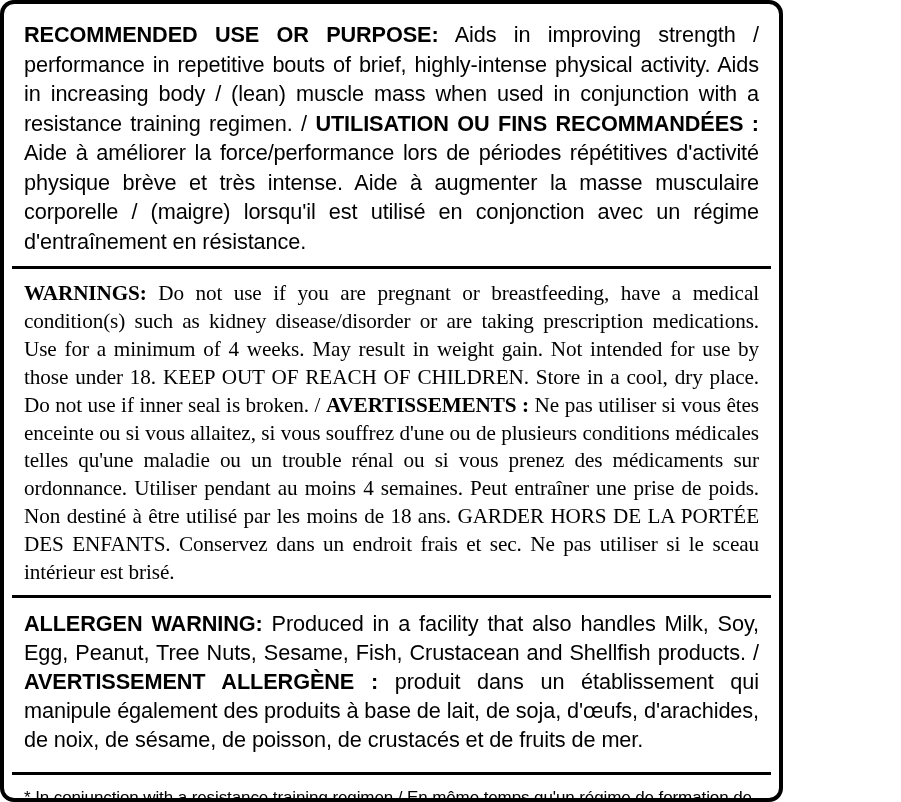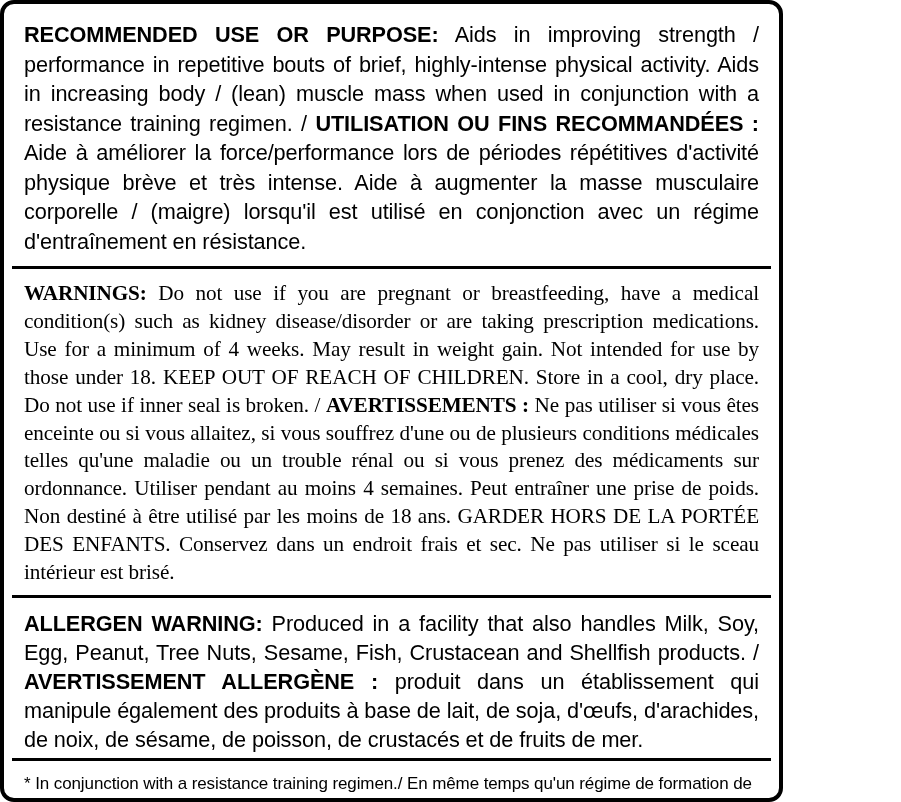--- a/index.html
+++ b/index.html
@@ -44,21 +44,21 @@
   }
   .hd {
     font-weight: bold;
   }
   .sec-use .para { font-size: 21.7px; line-height: 1.36; }
   .sec-warn .para { font-size: 21.2px; line-height: 1.315; }
   .sec-allergen .para { font-size: 21.7px; line-height: 1.34; }
   .sec-footnote .para { font-size: 17px; line-height: 1.34; }
   .sec-footnote { padding-top: 12px; }
   .sec-warn { padding-top: 11px; padding-bottom: 8px; font-family: Liberation Serif, serif; }
-  .sec-allergen { padding-top: 11px; padding-bottom: 4px; }
+  .sec-allergen { padding-top: 11px; padding-bottom: 18px; }
 </style>
 </head>
 <body>
 
 <div class="label-panel">
 
   <div class="section divider sec-use">
     <p class="para"><span class="hd">RECOMMENDED USE OR PURPOSE:</span><span> Aids in improving strength / performance in repetitive bouts of brief, highly-intense physical activity. Aids in increasing body / (lean) muscle mass when used in conjunction with a resistance training regimen. / </span><span class="hd">UTILISATION OU FINS RECOMMANDÉES :</span><span> Aide à améliorer la force/performance lors de périodes répétitives d'activité physique brève et très intense. Aide à augmenter la masse musculaire corporelle / (maigre) lorsqu'il est utilisé en conjonction avec un régime d'entraînement en résistance.</span></p>
   </div>
 

